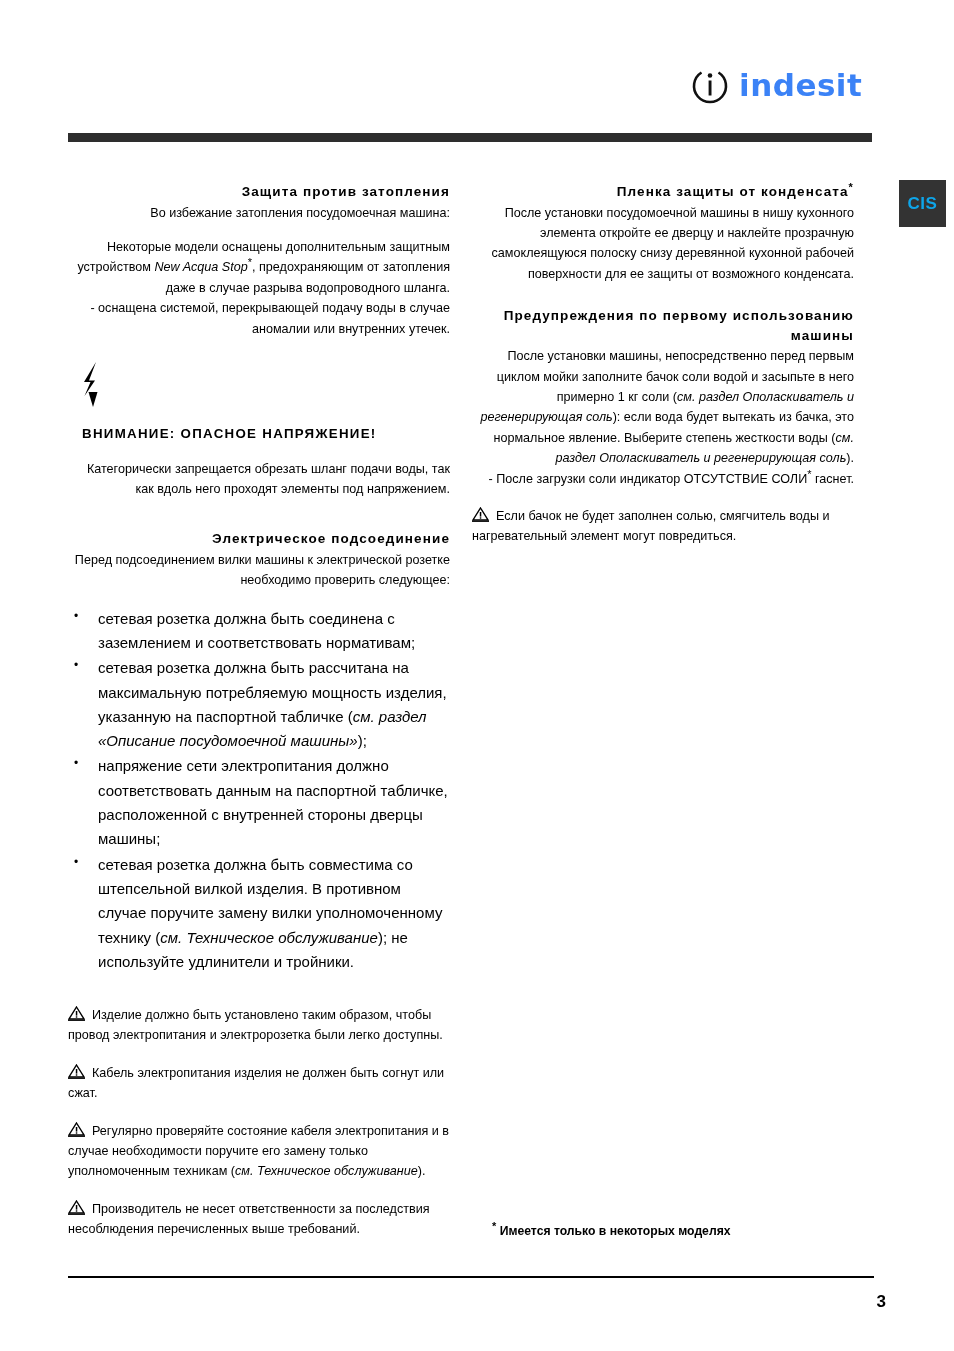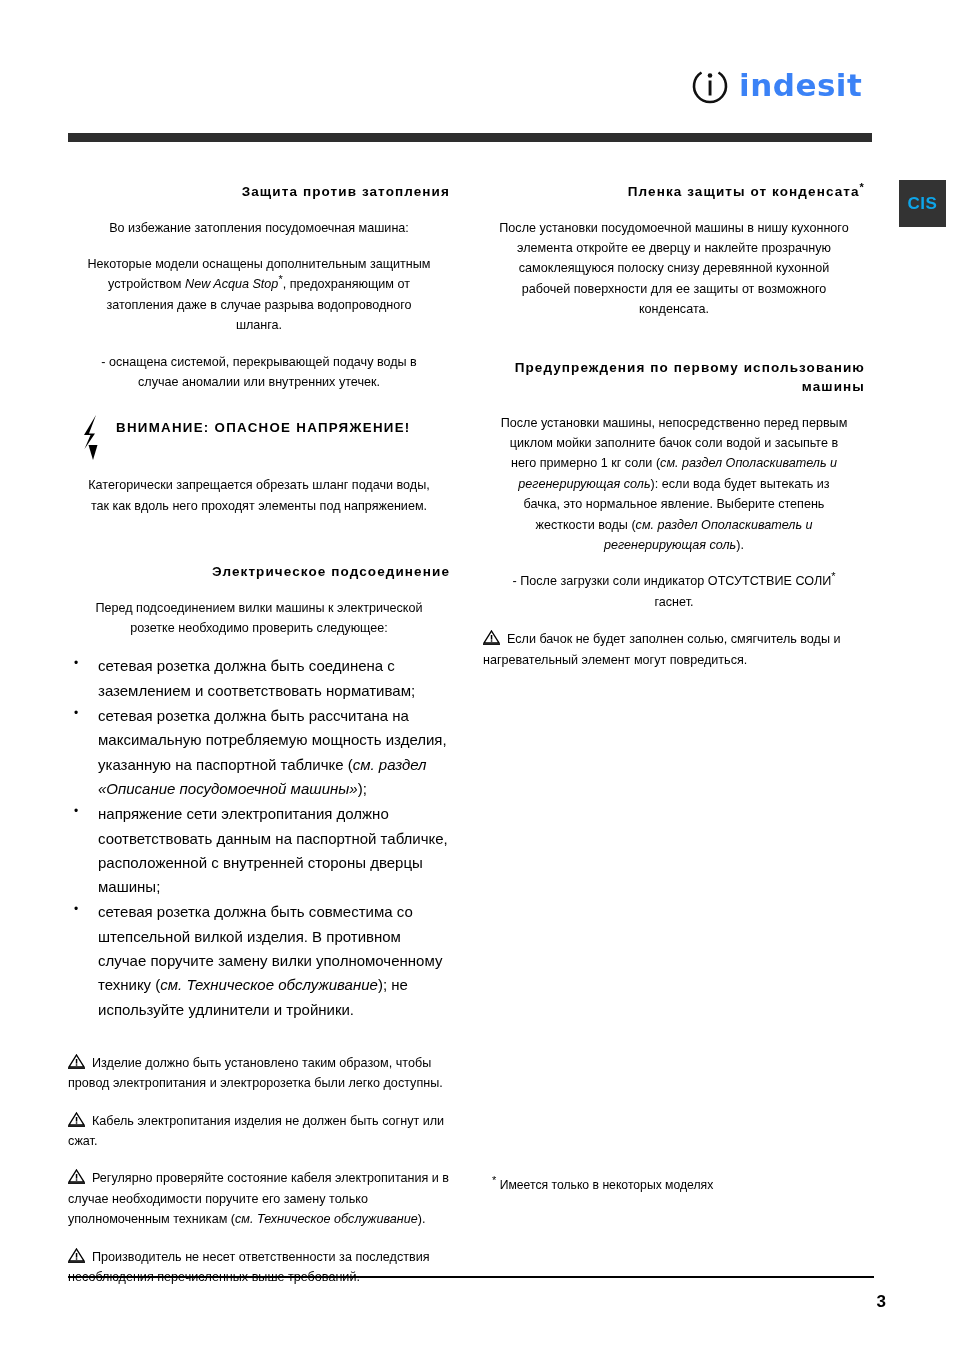--- a/index.html
+++ b/index.html
@@ -76,35 +76,35 @@
     left: 68px;
     top: 182px;
     width: 806px;
   }
   .col {
     position: absolute;
     top: 0;
     width: 382px;
   }
   .col-left  { left: 0; }
-  .col-right { left: 415px; }
+  .col-right { left: 404px; }
 
   h2.section-title {
     margin: 0 0 1px 0;
     font-size: 13.5px;
     font-weight: 700;
     letter-spacing: 1.1px;
     line-height: 1.45;
     text-align: right;
   }
   p.body-text {
-    margin: 16px;
+    margin: 0;
     font-size: 12.6px;
     line-height: 1.62;
-    text-align: center;
+    text-align: right;
   }
   p.gap-before { margin-top: 14px; }
   .spacer-sm { height: 13px; }
   .spacer-md { height: 22px; }
   .spacer-lg { height: 30px; }
 
   em.ital { font-style: italic; }
   sup.star {
     font-size: 11px;
     vertical-align: super;
@@ -112,20 +112,21 @@
   }
 
   
   .danger-callout {
     position: relative;
     display: flex;
     align-items: flex-start;
     gap: 12px;
     margin-top: 22px;
     padding-left: 14px;
+    flex-direction: column;
   }
   .bolt-icon {
     flex: 0 0 auto;
     width: 22px;
     height: 46px;
     margin-top: 1px;
   }
   .danger-text {
     font-size: 13.3px;
     font-weight: 700;
@@ -166,23 +167,24 @@
     width: 17px;
     height: 15px;
     vertical-align: -2px;
     margin-right: 7px;
   }
 
   
   .footnote {
     position: absolute;
     left: 492px;
-    top: 1176px;
+    top: 1222px;
     font-size: 12.2px;
     line-height: 1.5;
+    font-weight: bold;
   }
   .footer-rule {
     position: absolute;
     left: 68px;
     top: 1276px;
     width: 806px;
     height: 2px;
     background: #000000;
   }
   .page-number {

